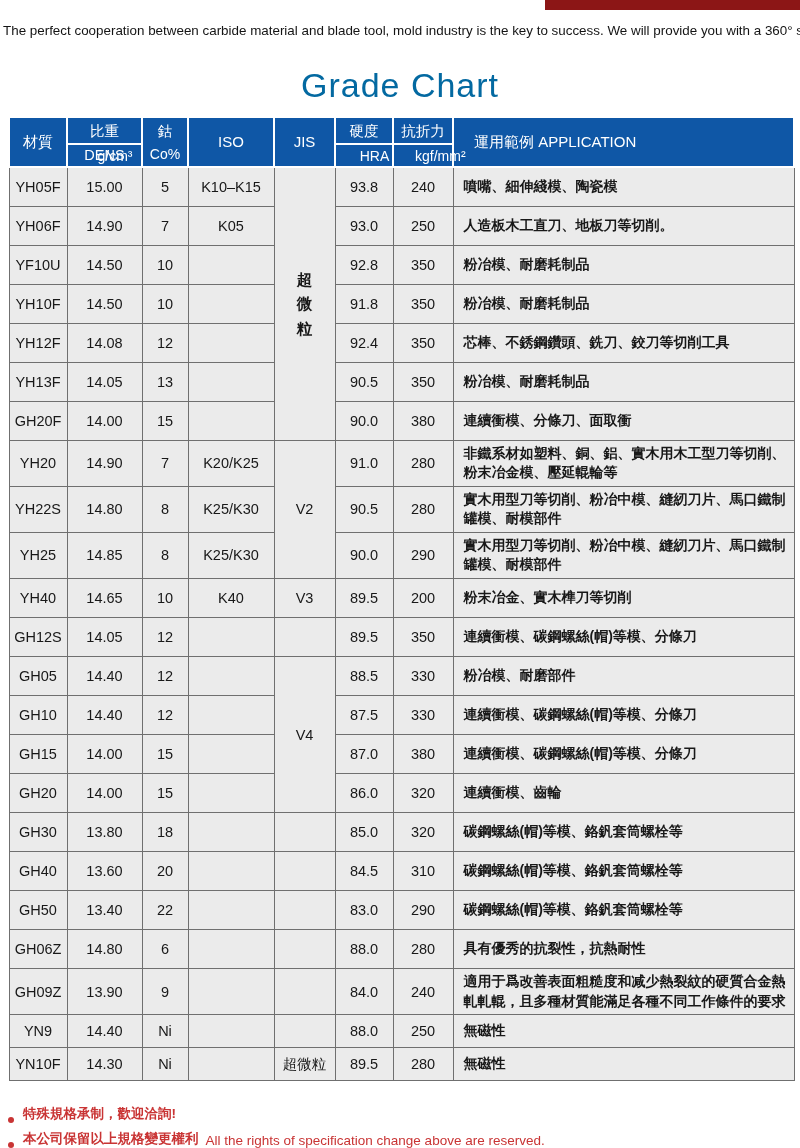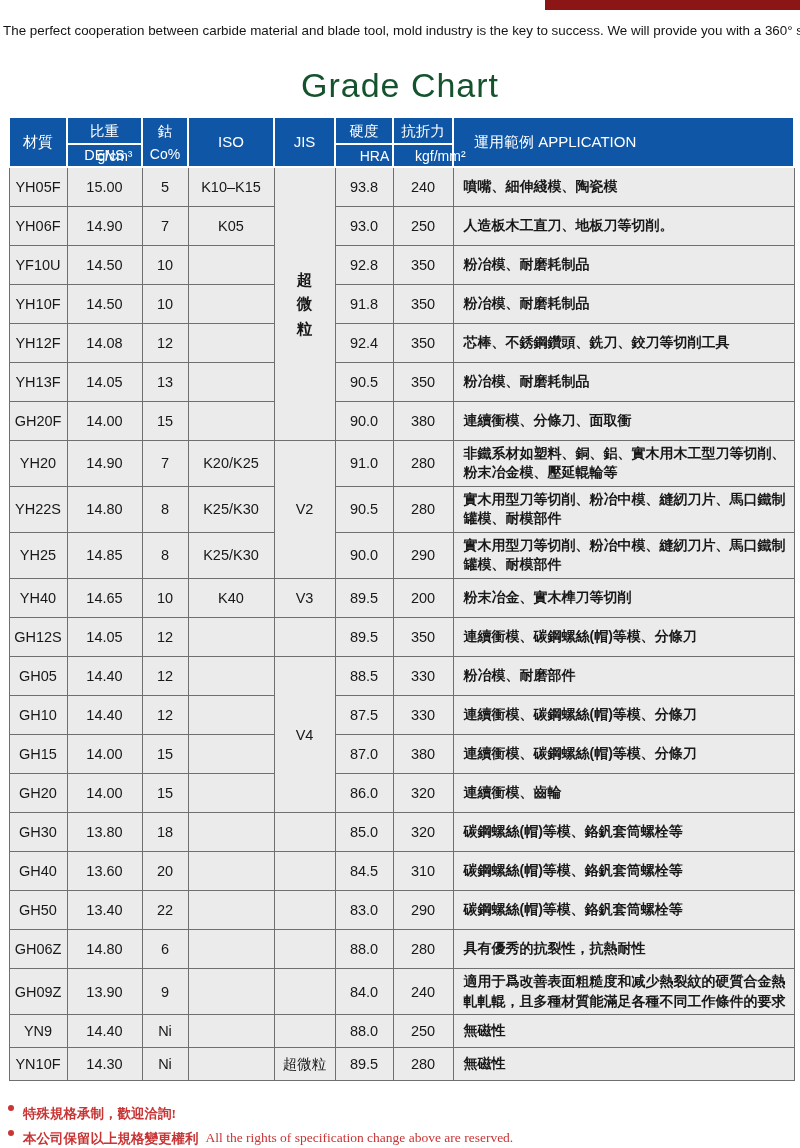--- a/index.html
+++ b/index.html
@@ -12,21 +12,21 @@
   }
   *{box-sizing:border-box;}
   html,body{margin:0;padding:0;}
   body{
     width:800px;height:1148px;position:relative;background:#ffffff;
     font-family:"Liberation Sans","DejaVu Sans",sans-serif;color:var(--ink);
   }
   .accent-bar{position:absolute;top:0;right:0;width:255px;height:10px;background:var(--maroon);}
   .tagline{position:absolute;top:23px;left:3px;width:796px;font-size:13.4px;color:#141414;white-space:nowrap;}
   .page-title{position:absolute;top:66px;left:0;width:100%;text-align:center;
-    font-size:34px;letter-spacing:1px;color:#14532d;font-weight:500;}
+    font-size:34px;letter-spacing:1px;color:#0369a1;font-weight:500;}
   table.grade{
     position:absolute;top:118px;left:8px;width:785px;
     border-collapse:collapse;table-layout:fixed;
   }
   
   thead th{
     background:var(--blue);color:#fff;font-weight:400;padding:0;
     border-left:2px solid #fff;border-right:2px solid #fff;border-bottom:2px solid #fff;border-top:none;
     height:48px;vertical-align:middle;
   }
@@ -43,21 +43,21 @@
   }
   tbody td.c-app{
     text-align:left;padding:3px 8px 3px 10px;font-size:14px;line-height:1.4;font-weight:700;
   }
   tbody td.c-mat{font-size:14.5px;}
   tbody td.c-jis{font-size:14.5px;}
   .v-char{display:block;line-height:1;margin:9px 0;font-size:15.5px;font-weight:700;}
   tbody tr:nth-child(22) td,tbody tr:nth-child(23) td{height:33px;}
   
   .notes{position:absolute;left:8px;top:1105px;width:780px;}
-  .note{display:flex;align-items:flex-start;margin-bottom:7px;color:var(--red);font-family:Liberation Serif, serif;}
+  .note{display:flex;align-items:flex-end;margin-bottom:7px;color:var(--red);}
   .dot{width:6px;height:6px;border-radius:50%;background:var(--red);margin-right:9px;flex:0 0 auto;}
   .note .zh{font-weight:700;font-size:13.5px;}
   .note .en{font-size:13.5px;margin-left:7px;}
 </style>
 </head>
 <body>
 
 <div class="accent-bar"></div>
 
 <div class="tagline">The perfect cooperation between carbide material and blade tool, mold industry is the key to success. We will provide you with a 360°  solution.</div>

